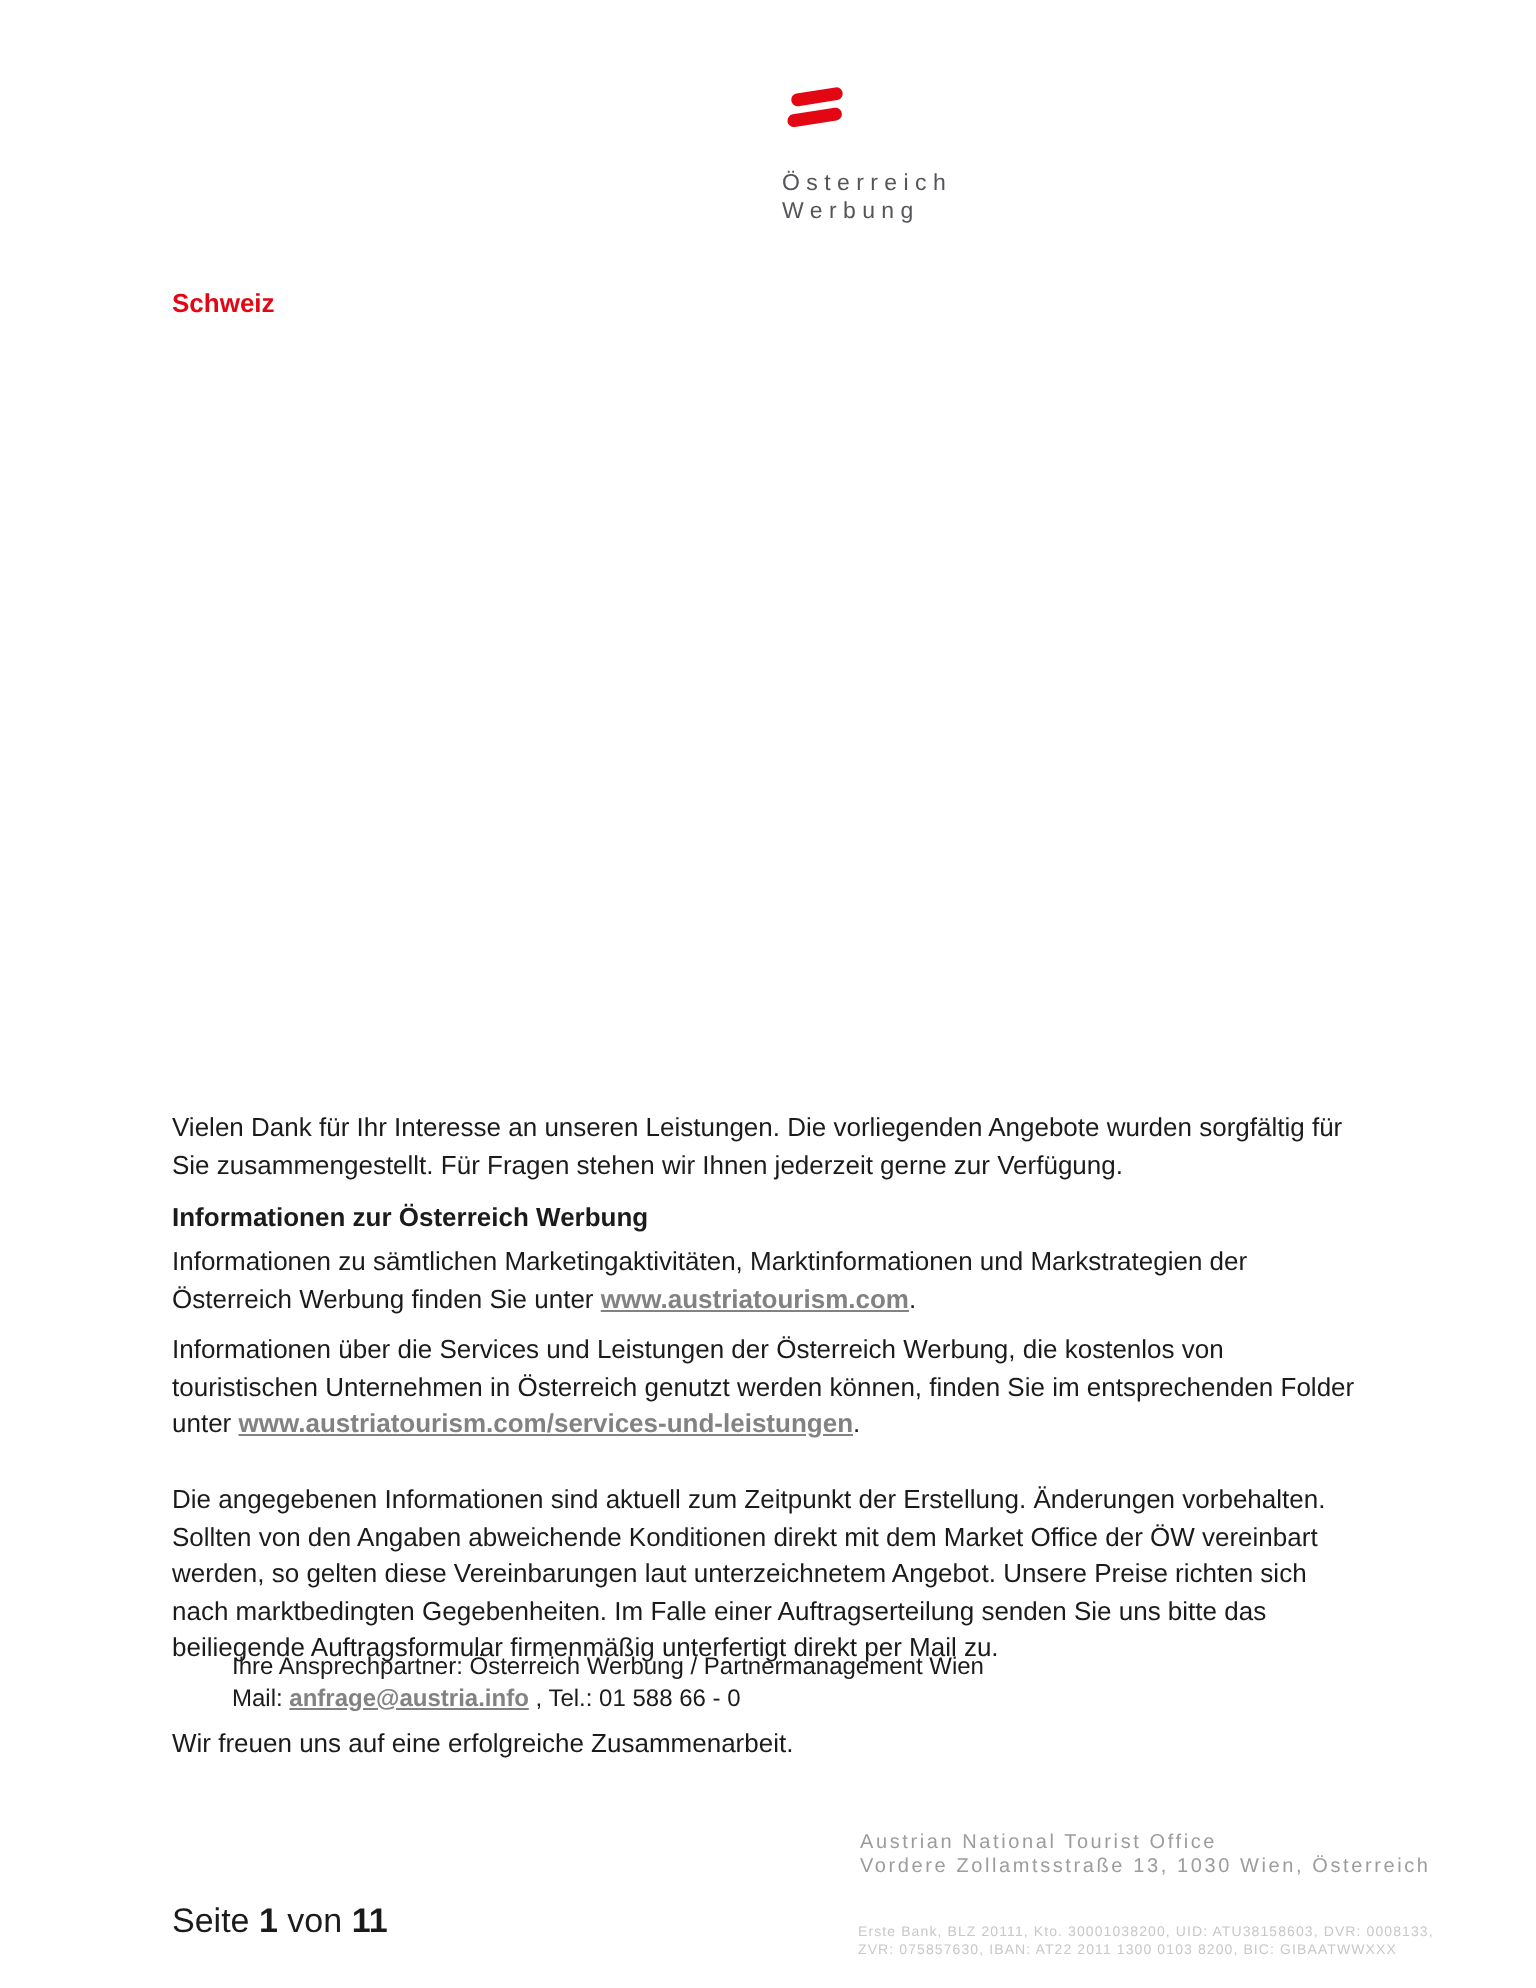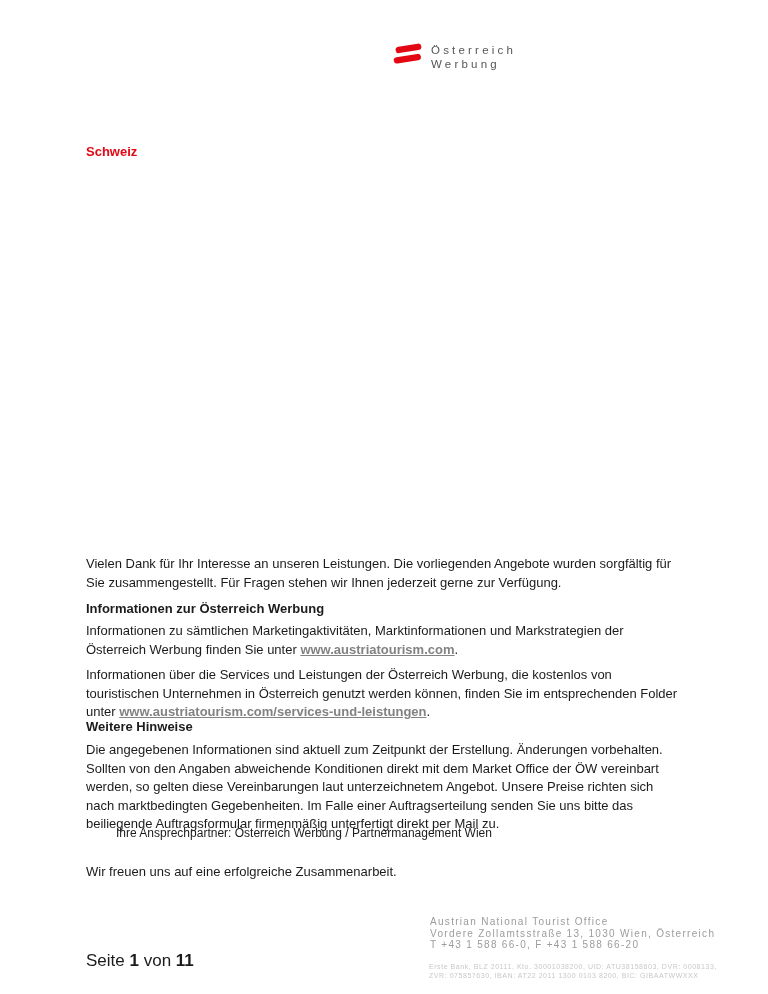--- a/index.html
+++ b/index.html
@@ -7,21 +7,21 @@
     position:relative;
     width:768px;height:994px;
     margin:0 auto;
     background:#ffffff;
     font-family:"Liberation Sans","DejaVu Sans",sans-serif;
     color:#1b1b1b;
     overflow:hidden;
   }
   .abs{position:absolute;}
   
-  .logo{left:391px;top:40px;display:flex;align-items:flex-start;gap:7px;}
+  .logo{left:391px;top:40px;display:flex;align-items:flex-start;gap:7px;flex-direction:column;}
   .logo-text{font-size:11.5px;line-height:14px;letter-spacing:3.2px;color:#55565a;margin-top:3px;}
   
   .doc-title{left:86px;top:109px;font-size:20.5px;font-weight:bold;color:#e30613;letter-spacing:.2px;}
   .doc-subtitle{left:86px;top:144px;font-size:13px;font-weight:bold;color:#e30613;text-align:center;}
   
   .body{left:86px;width:602px;font-size:13px;line-height:18.5px;color:#1b1b1b;}
   .pre{white-space:pre-line;}
   .bold{font-weight:bold;}
   .link{color:#828282;text-decoration:underline;cursor:pointer;font-weight:bold;}
   .contact{font-size:12px;line-height:15.5px;margin-left:30px;}
@@ -54,40 +54,39 @@
 
   <div class="abs body bold" style="top:600px">Informationen zur Österreich Werbung</div>
 
   <div class="abs body" style="top:622px"><span class="pre">Informationen zu sämtlichen Marketingaktivitäten, Marktinformationen und Markstrategien der
 Österreich Werbung finden Sie unter </span><a class="link">www.austriatourism.com</a><span>.</span></div>
 
   <div class="abs body" style="top:666px"><span class="pre">Informationen über die Services und Leistungen der Österreich Werbung, die kostenlos von
 touristischen Unternehmen in Österreich genutzt werden können, finden Sie im entsprechenden Folder
 unter </span><a class="link">www.austriatourism.com/services-und-leistungen</a><span>.</span></div>
 
-  <div class="abs body bold" style="top:718px">Weitere Hinweise</div>
 
   <div class="abs body pre" style="top:741px">Die angegebenen Informationen sind aktuell zum Zeitpunkt der Erstellung. Änderungen vorbehalten.
 Sollten von den Angaben abweichende Konditionen direkt mit dem Market Office der ÖW vereinbart
 werden, so gelten diese Vereinbarungen laut unterzeichnetem Angebot. Unsere Preise richten sich
 nach marktbedingten Gegebenheiten. Im Falle einer Auftragserteilung senden Sie uns bitte das
 beiliegende Auftragsformular firmenmäßig unterfertigt direkt per Mail zu.</div>
 
   <div class="abs body contact" style="top:826px">
     <div>Ihre Ansprechpartner: Österreich Werbung / Partnermanagement Wien</div>
+    <div><span>Mail: </span><a class="link">anfrage@austria.info</a><span> , Tel.: 01 588 66 - 0</span></div>
   </div>
 
   <div class="abs body" style="top:863px">Wir freuen uns auf eine erfolgreiche Zusammenarbeit.</div>
 
   <div class="abs page-num"><span>Seite </span><b>1</b><span> von </span><b>11</b></div>
 
   <div class="abs office">
     <div>Austrian National Tourist Office</div>
     <div>Vordere Zollamtsstraße 13, 1030 Wien, Österreich</div>
-    <div>T +43 1 588 66-0, F +43 1 588 66-20</div>
   </div>
 
   <div class="abs legal">
     <div>Erste Bank, BLZ 20111, Kto. 30001038200, UID: ATU38158603, DVR: 0008133,</div>
     <div>ZVR: 075857630, IBAN: AT22 2011 1300 0103 8200, BIC: GIBAATWWXXX</div>
   </div>
 
 </div>
 
 </body></html>

